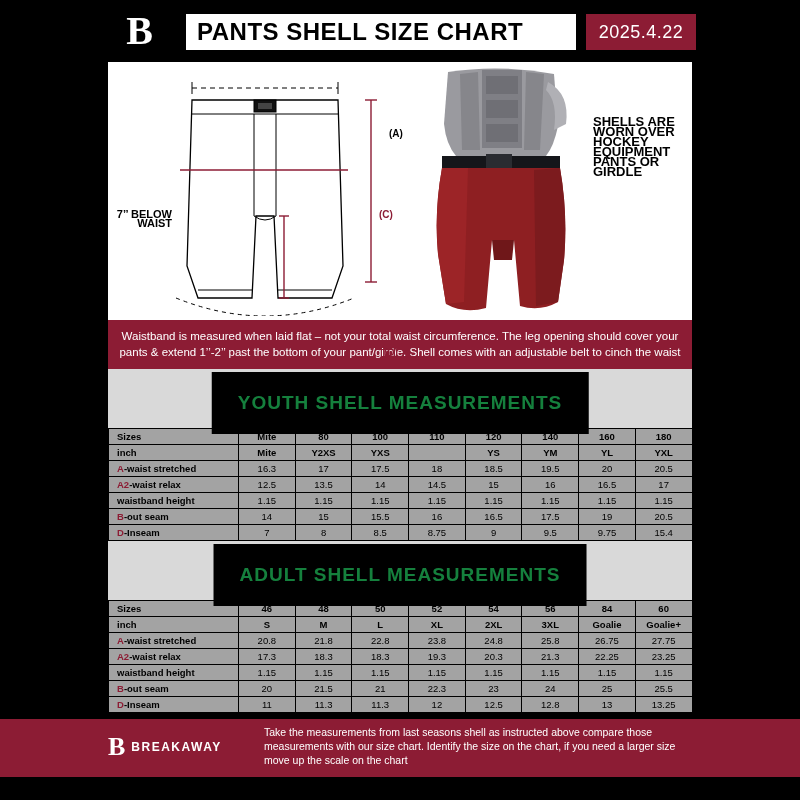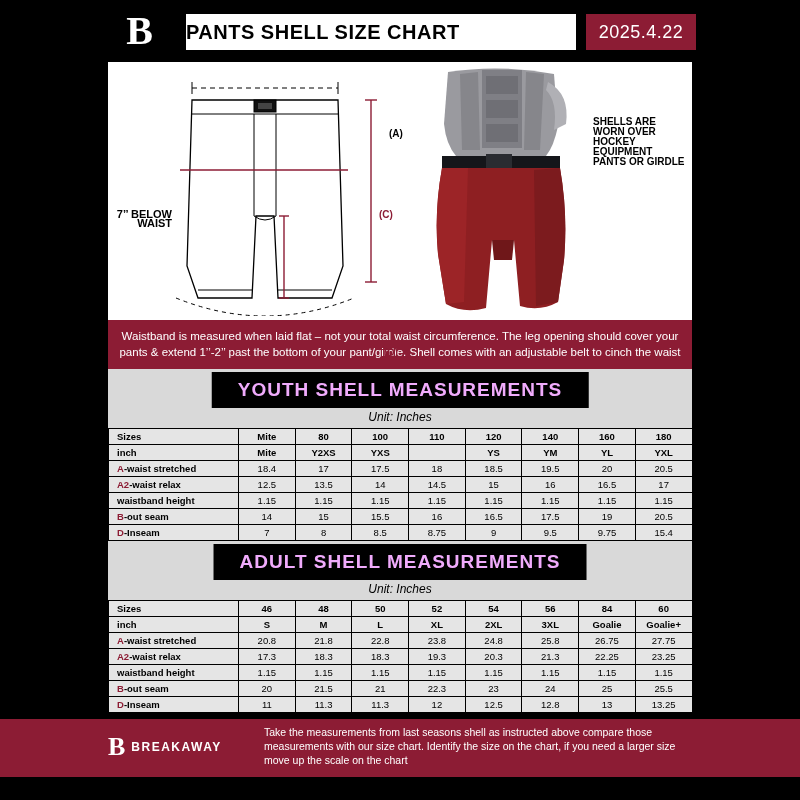--- a/index.html
+++ b/index.html
@@ -18,37 +18,37 @@
     color:#fff;font-weight:bold;font-size:40px;line-height:46px;
     font-family:"Liberation Serif", serif;letter-spacing:-1px;
     text-align:center;
   }
   .title-bar{
     position:absolute;left:186px;top:14px;width:390px;height:36px;
     background:#fff;color:#000;
     display:flex;align-items:center;
   }
   .title-bar span{
-    font-size:20px;font-weight:bold;letter-spacing:.5px;padding-left:0;
+    font-size:24px;font-weight:bold;letter-spacing:.5px;padding-left:11px;
   }
   .date-bar{
     position:absolute;left:586px;top:14px;width:110px;height:36px;
     background:#8c1c34;color:#fff;
     display:flex;align-items:center;justify-content:center;
   }
   .date-bar span{font-size:18px;font-weight:normal;letter-spacing:.5px;}
 
   
   .diagram{
     position:relative;
     margin:0 108px;width:584px;height:258px;background:#fff;
   }
   .diagram .note{
     position:absolute;left:485px;top:55px;width:95px;
-    font-size:10px;font-weight:bold;line-height:10px;color:#000;
+    font-size:13px;font-weight:bold;line-height:10px;color:#000;
   }
   .lbl{position:absolute;font-size:10px;font-weight:bold;color:#8c1c34;}
   .lbl-black{position:absolute;font-size:10px;font-weight:bold;color:#000;}
   .lbl-small{
     position:absolute;font-size:11px;font-weight:bold;color:#000;
     line-height:9px;text-align:right;
   }
 
   
   .shorts-svg{position:absolute;left:8px;top:4px;}
@@ -60,31 +60,31 @@
     text-align:center;font-size:11.5px;line-height:16px;
     padding:8px 10px 9px 10px;box-sizing:border-box;font-weight:500;
   }
 
   
   .sect-wrap{
     position:relative;margin:0 108px;width:584px;height:40px;background:#d9d9d9;
   }
   .sect-pill{
     position:absolute;left:50%;transform:translateX(-50%);top:3px;
-    background:#000;color:#f0abfc;padding:7px 26px;
+    background:#000;color:#15803d;padding:20px 26px;
     font-size:19px;font-weight:bold;letter-spacing:1px;white-space:nowrap;
   }
   .unit{
     margin:0 108px;width:584px;background:#d9d9d9;color:#000;
     text-align:center;font-size:12px;padding:1px 0 4px 0;box-sizing:border-box;font-style:italic;
   }
 
   
   .tbl-wrap{margin:0 108px;width:584px;background:#fff;padding:0 0 0 0;}
-  table{border-collapse:collapse;width:584px;background:#e5e5e5;table-layout:fixed;}
+  table{border-collapse:collapse;width:584px;background:#a3a3a3;table-layout:fixed;}
   td{
     border:1px solid #000;font-size:9.5px;text-align:center;
     height:15px;padding:0 2px;color:#000;
   }
   td.rowhdr{text-align:left;padding-left:8px;font-weight:bold;}
   td.rowhdr .pfx{color:#8c1c34;}
   td.hdr{font-weight:bold;}
   col.c0{width:130px;}
   col.cx{width:56.7px;}
 
@@ -223,21 +223,21 @@
             <td class="hdr">Y2XS</td>
             <td class="hdr">YXS</td>
             <td class="hdr"></td>
             <td class="hdr">YS</td>
             <td class="hdr">YM</td>
             <td class="hdr">YL</td>
             <td class="hdr">YXL</td>
           </tr>
           <tr>
             <td class="rowhdr"><span class="pfx">A</span>-waist stretched</td>
-            <td>18.4</td>
+            <td>16.3</td>
             <td>17</td>
             <td>17.5</td>
             <td>18</td>
             <td>18.5</td>
             <td>19.5</td>
             <td>20</td>
             <td>20.5</td>
           </tr>
           <tr>
             <td class="rowhdr"><span class="pfx">A2</span>-waist relax</td>

